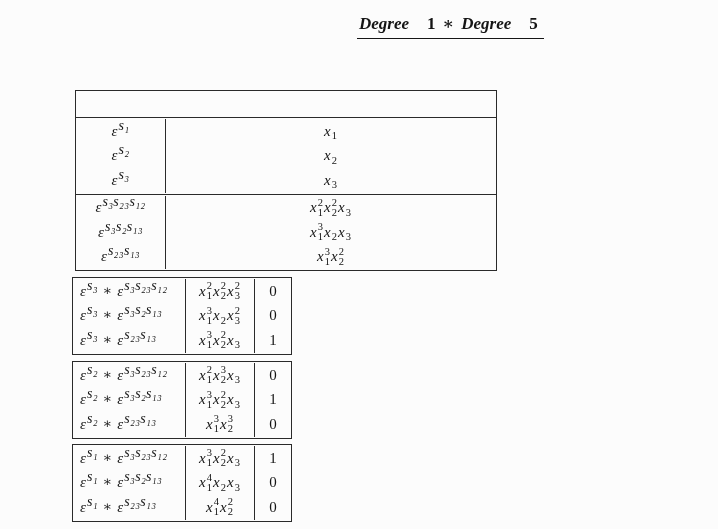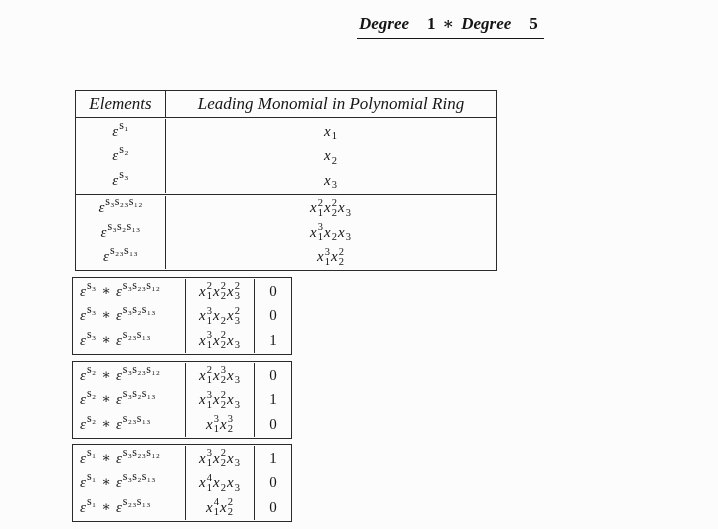--- a/index.html
+++ b/index.html
@@ -22,21 +22,21 @@
     font-size:17px;
     font-weight:bold;
   }
   .title .it { font-style:italic; }
   .gap-wide { display:inline-block; width:18px; }
   .gap-sm   { display:inline-block; width:7px; }
 
   
   .eps { display:inline-flex; align-items:flex-start; }
   .epsb { font-style:italic; font-size:15px; line-height:17px; }
-  .epsup { font-size:12px; line-height:11px; position:relative; top:-3px; margin-left:1px; letter-spacing:0.3px; }
+  .epsup { font-style:italic; font-size:14px; line-height:11px; position:relative; top:-3px; margin-left:1px; letter-spacing:0.3px; }
   .op { margin:0 5px; font-size:14px; position:relative; top:-1px; }
   .mono { display:inline-flex; align-items:center; }
   .tok { display:inline-flex; align-items:center; }
   .mb { font-style:italic; font-size:15px; line-height:17px; }
   .sc { display:inline-flex; flex-direction:column; font-size:10.5px; line-height:10px; margin:0 1px 0 1px; }
   .msup,.msub { display:block; min-height:10px; min-width:5px; }
   .res { font-size:15px; }
 
   
   .main-table {
@@ -80,22 +80,20 @@
       <span class="gap-sm"></span>
       <span>∗</span>
       <span class="gap-sm"></span>
       <span class="it">Degree</span>
       <span class="gap-wide"></span>
       <span>5</span>
   </div>
 
   <div class="main-table">
     <div class="mt-header">
-      <div class="cell c1">Elements</div>
-      <div class="cell c2">Leading Monomial in Polynomial Ring</div>
     </div>
 
     <div class="mt-group first">
       <div class="row">
         <div class="cell c1">
             <span class="eps">
               <span class="epsb">ε</span>
               <span class="epsup">s₁</span>
             </span>
           </div>

